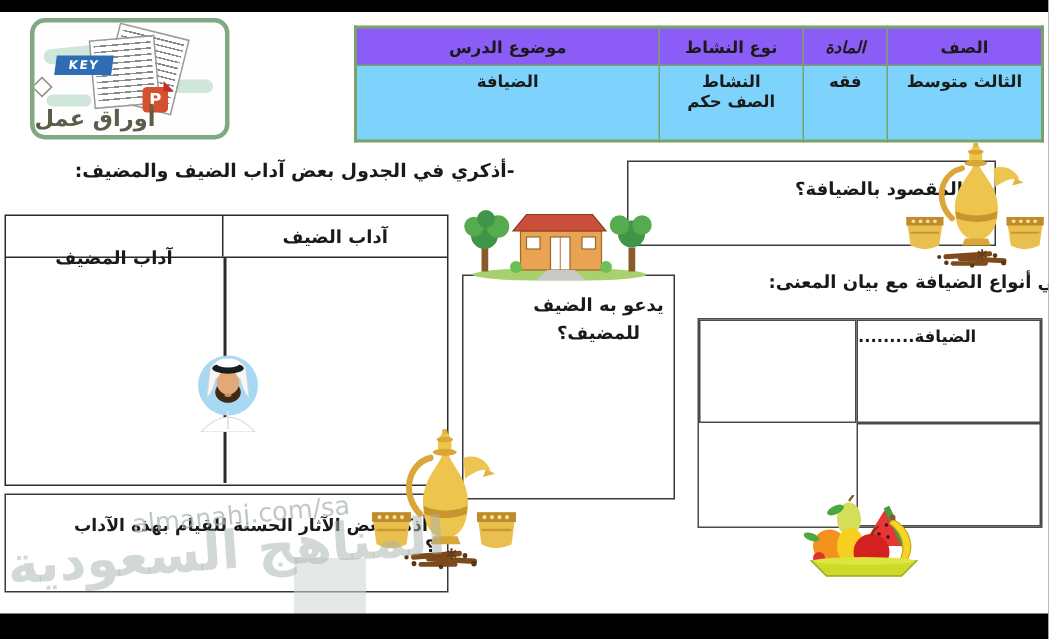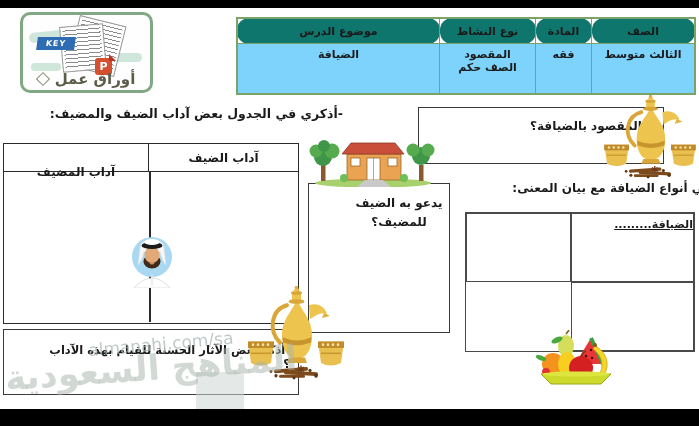--- a/index.html
+++ b/index.html
@@ -12,48 +12,48 @@
             background:#fdfefd;overflow:hidden;z-index:2;}
   .blob{position:absolute;background:#cfe6da;border-radius:6px;}
   .paper{position:absolute;background:repeating-linear-gradient(#ffffff 0 3px,#8a8a8a 3px 4px);
          border:1px solid #9a9a9a;box-shadow:0 0 0 2px #fff inset;}
   .key-tag{position:absolute;left:14px;top:22px;width:38px;height:13px;background:#2e6db4;color:#fff;
            font:bold 8px "DejaVu Sans",sans-serif;display:flex;align-items:center;justify-content:center;
            transform:skewX(-8deg);letter-spacing:1px;}
   .p-tag{position:absolute;left:72px;top:43px;width:17px;height:17px;background:#d4502e;border-radius:3px;
          color:#fff;font:bold 11px "DejaVu Sans",sans-serif;display:flex;align-items:center;justify-content:center;}
   .p-flag{position:absolute;left:86px;top:39px;width:0;height:0;border-left:7px solid #c03020;border-top:7px solid transparent;}
-  .logo-caption{position:absolute;left:0;bottom:2px;width:100%;display:flex;align-items:center;justify-content:center;gap:7px;}
+  .logo-caption{position:absolute;left:0;bottom:2px;width:100%;display:flex;align-items:flex-start;justify-content:center;gap:7px;flex-direction:column;}
   .diamond{width:8px;height:8px;border:1.5px solid #8a8a74;transform:rotate(45deg);}
   .logo-title{font:bold 15px "DejaVu Sans",sans-serif;color:#5c5c49;direction:rtl;}
   
   .info-table{left:236px;top:17px;z-index:1;}
   .info-table table{border-collapse:collapse;direction:rtl;table-layout:fixed;width:460px;
                     font:bold 11px "DejaVu Sans",sans-serif;border:2px solid #7ba367;}
   .info-table td{border:1px solid #7ba367;text-align:center;}
-  .info-table tr.hd td{height:22px;background:#0f766e;border-radius:12px;}
+  .info-table tr.hd td{height:22px;background:#8b5cf6;}
   .info-table tr.bd td{height:44px;background:#7dd3fc;vertical-align:top;padding-top:4px;}
   
   .qbox{border:1.5px solid #3a3a3a;background:transparent;z-index:1;}
   .prompt{direction:rtl;font:bold 12px "DejaVu Sans",sans-serif;z-index:1;margin-left:40px;}
   
   .et-table{left:3px;top:143px;width:294px;height:179px;border:1.5px solid #2b2b2b;z-index:1;direction:rtl;}
   .et-head{display:flex;height:27px;border-bottom:1.5px solid #2b2b2b;font:bold 12px "DejaVu Sans",sans-serif;}
   .et-head .cell{display:flex;align-items:center;justify-content:center;}
   .et-c1{width:149px;border-left:1.5px solid #2b2b2b;}
   .et-c2{flex:1;margin-top:28px;}
   .et-body{position:relative;height:150px;}
   .et-div{position:absolute;right:147.5px;top:0;bottom:0;width:1.5px;background:#2b2b2b;}
   
   .types-table{left:465px;top:212px;width:228px;height:138px;border:1.5px solid #4a4a4a;z-index:1;
                display:grid;direction:rtl;grid-template-columns:123px 1fr;grid-template-rows:1fr 1fr;
                font:bold 11px "DejaVu Sans",sans-serif;}
   .types-table .tcell{border:0.75px solid #4a4a4a;padding-top:4px;}
   .tc-r{text-align:right;padding-right:6px;}
-  .tc-c{text-align:right;text-decoration:underline;}
+  .tc-c{text-align:left;}
   
   .wm{z-index:5;pointer-events:none;}
   .wm-url{left:88px;top:334px;font:17px "DejaVu Sans",sans-serif;color:rgba(170,182,176,0.75);transform:rotate(-5deg);}
   .wm-ar{left:-4px;top:348px;width:310px;font:bold 35px "DejaVu Sans",sans-serif;direction:rtl;text-align:center;
          color:rgba(165,180,170,0.5);transform:rotate(-4deg);}
   .wm-block{left:196px;top:372px;width:48px;height:38px;background:rgba(205,214,209,0.55);}
   .illus{z-index:3;}
 </style>
 </head>
 <body>
@@ -76,29 +76,29 @@
       <span class="diamond"></span>
       <span class="logo-title">أوراق عمل</span>
     </div>
   </div>
 
   <div class="abs info-table">
     <table>
       <tbody>
           <tr class="hd">
         <td style="width:100px;">الصف</td>
-        <td style="width:53px;">المادة</td>
+        <td style="width:53px;font-style:italic;">المادة</td>
         <td style="width:93px;">نوع النشاط</td>
         <td>موضوع الدرس</td>
       </tr>
       <tr class="bd">
         <td>الثالث متوسط</td>
         <td>فقه</td>
         <td>
-          <div>المقصود</div>
+          <div>النشاط</div>
           <div>الصف حكم</div>
         </td>
         <td>الضيافة</td>
       </tr>
     </tbody>
       </table>
   </div>
 
   <div class="abs prompt" style="left:3px;top:106px;width:300px;text-align:right;font-size:12.5px;">-أذكري في الجدول بعض آداب الضيف والمضيف:</div>
 

